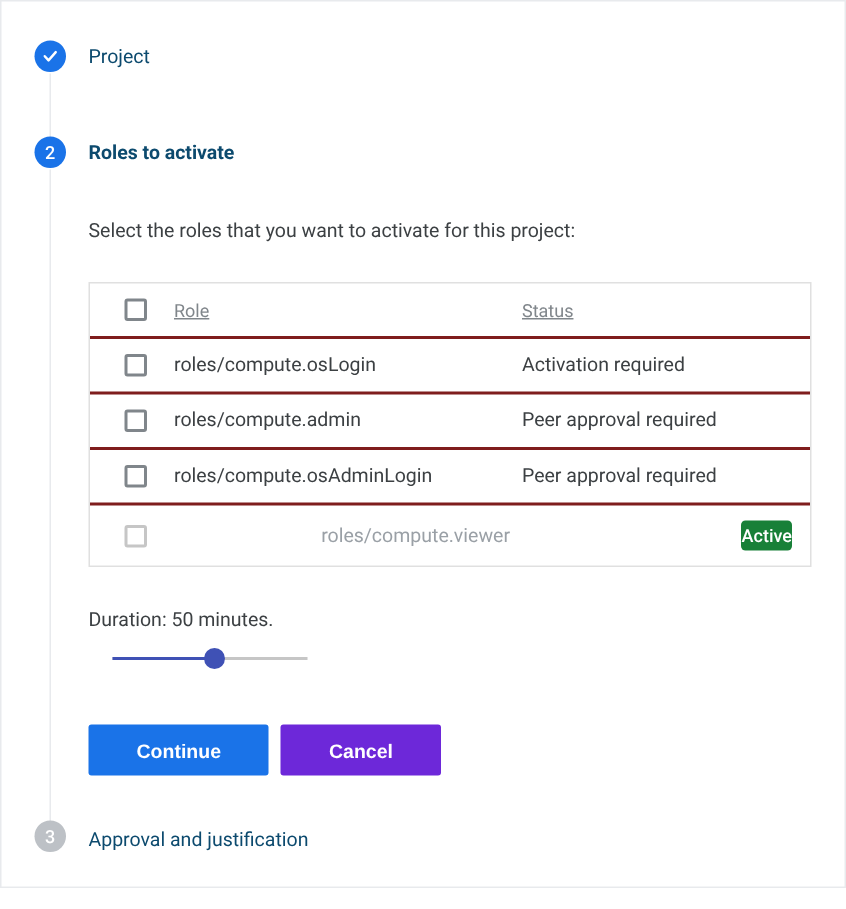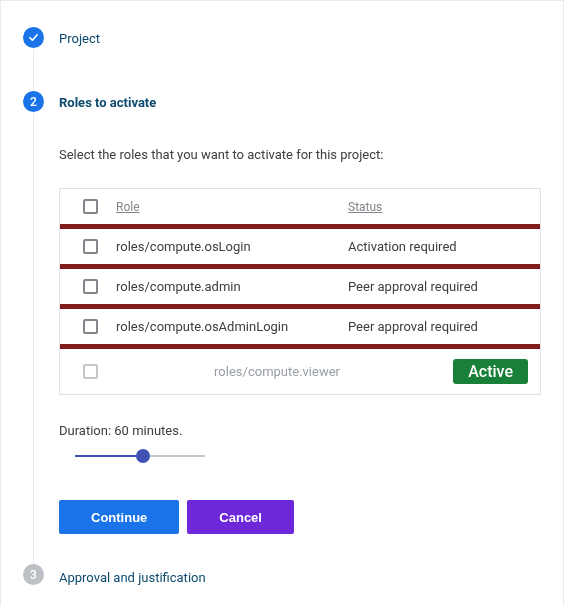--- a/index.html
+++ b/index.html
@@ -50,21 +50,21 @@
   .step-body { padding-top: 34px; padding-bottom: 30px; }
   .instruction { margin-bottom: 26px; color: #3c4043; }
 
   .table {
     border: 1px solid #e0e0e0;
     width: 100%;
   }
   .row {
     display: flex;
     align-items: center;
-    border-top: 5px solid #7f1d1d;
+    border-top: 2px solid #7f1d1d;
     padding: 10px 12px;
     gap: 8px;
   }
   .row.header {
     border-top: none;
     color: #80868b;
     font-size: 12px;
     text-decoration: underline;
   }
   .col-check { width: 36px; display:flex; justify-content:center; }
@@ -76,23 +76,23 @@
     border-radius: 2px;
     background: #fff;
   }
   .chk.disabled { border-color: #c6c6c6; }
   .row.disabled { color: #9aa0a6; text-align: right; }
 
   .status-badge {
     display: inline-block;
     background: #188038;
     color: #fff;
-    padding: 3px 15px;
+    padding: 3px 0;
     border-radius: 3px;
-    font-size: 16px;
+    font-size: 12px;
     font-weight: 500;
   }
 
   .duration { margin-top: 28px; margin-bottom: 8px; }
   .slider {
     position: relative;
     width: 130px;
     height: 20px;
     margin-left: 16px;
   }
@@ -199,21 +199,21 @@
           <div class="col-check">
               <div class="chk disabled"></div>
             </div>
           <div class="col-role">roles/compute.viewer</div>
           <div class="col-status">
             <span class="status-badge">Active</span>
           </div>
         </div>
       </div>
 
-      <div class="duration">Duration: 60 minutes.</div>
+      <div class="duration">Duration: 50 minutes.</div>
       <div class="slider">
         <div class="slider-track"></div>
         <div class="slider-fill"></div>
         <div class="slider-thumb"></div>
       </div>
 
       <div class="buttons">
         <button class="btn primary">Continue</button>
         <button class="btn secondary">Cancel</button>
       </div>

